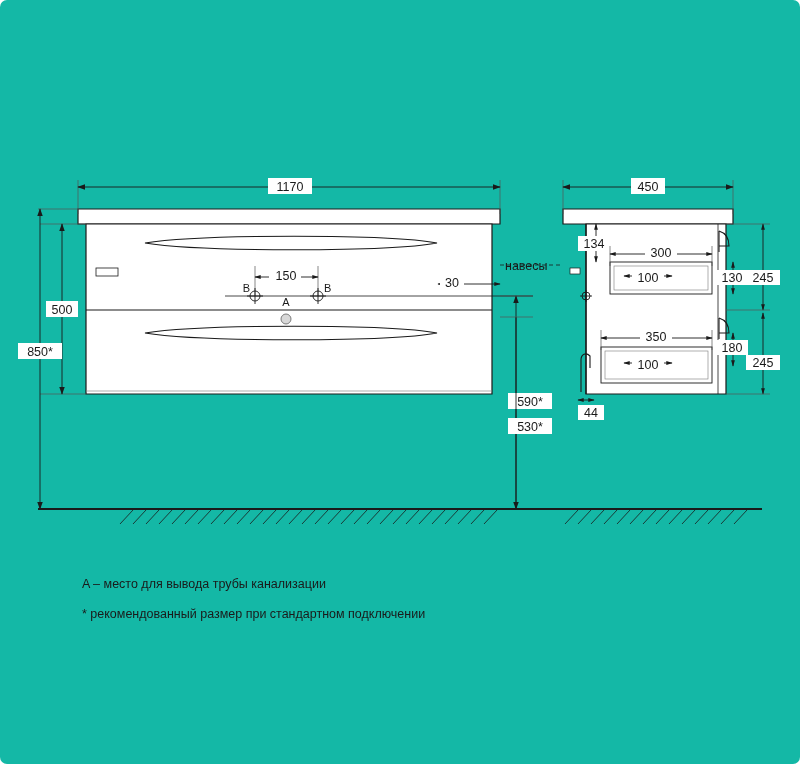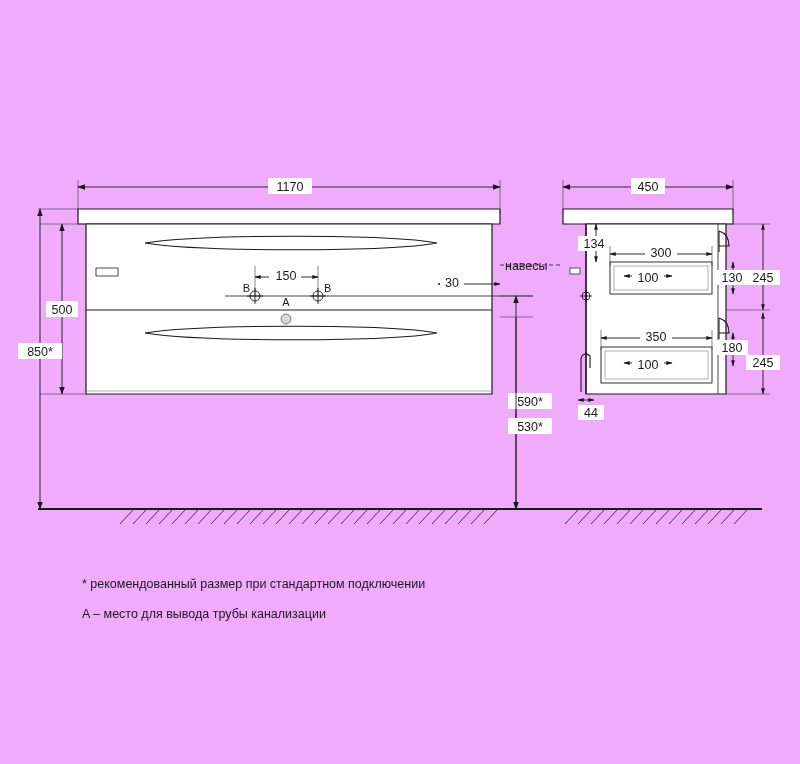--- a/index.html
+++ b/index.html
@@ -7,22 +7,23 @@
     padding: 0;
     background: #ffffff;
   }
   body {
     font-family: "Liberation Sans", sans-serif;
   }
   #page {
     position: relative;
     width: 800px;
     height: 764px;
-    background: #f0abfc;
+    background: #14b8a6;
     overflow: hidden;
+    border-radius: 7px;
   }
   #page svg {
     position: absolute;
     left: 0;
     top: 0;
   }
   .legend {
     position: absolute;
     left: 82px;
     top: 578px;
@@ -278,17 +279,17 @@
           <line x1="682" y1="524" x2="695" y2="510"></line>
         <line x1="695" y1="524" x2="708" y2="510"></line>
           <line x1="708" y1="524" x2="721" y2="510"></line>
         <line x1="721" y1="524" x2="734" y2="510"></line>
           <line x1="734" y1="524" x2="747" y2="510"></line>
       </g>
     </g>
   </svg>
 
   <div class="legend">
+    <div class="legend-line">A – место для вывода трубы канализации</div>
     <div class="legend-line">* рекомендованный размер при стандартном подключении</div>
-    <div class="legend-line">A – место для вывода трубы канализации</div>
   </div>
 
 </div>
 
 </body></html>

